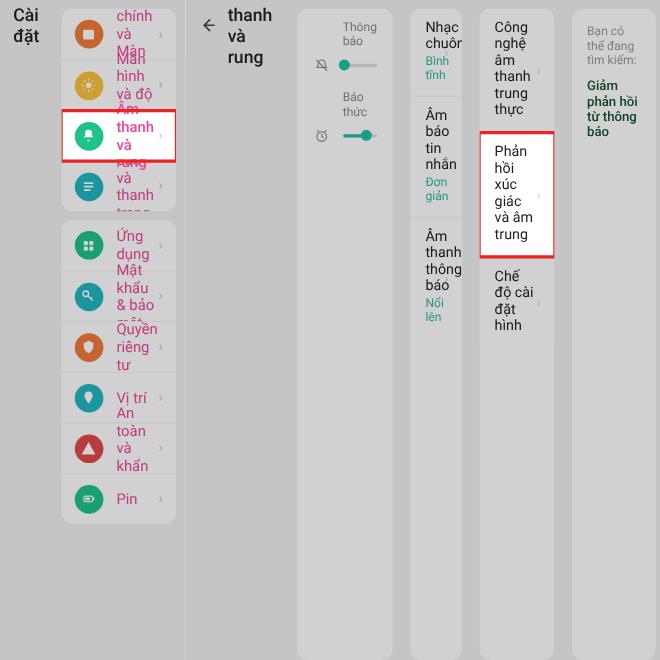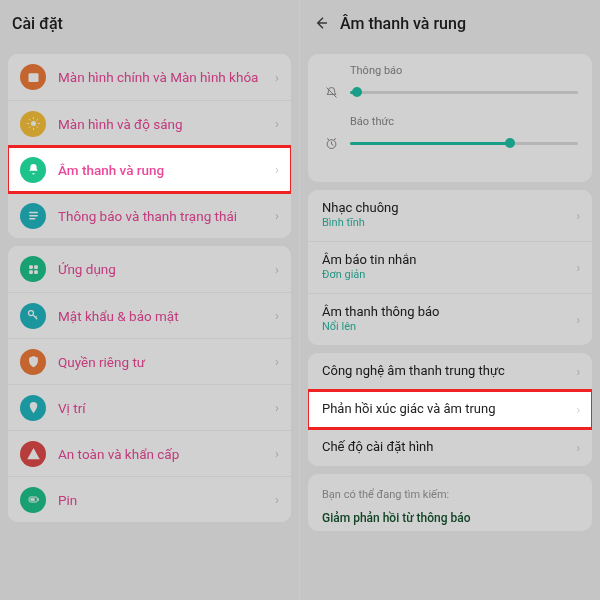--- a/index.html
+++ b/index.html
@@ -1,18 +1,18 @@
 <!DOCTYPE html>
 <html><head>
 <meta charset="utf-8">
 <style>
   * { box-sizing: border-box; margin: 0; padding: 0; }
   html, body { width: 600px; height: 600px; overflow: hidden; font-family: -apple-system, Roboto, Arial, sans-serif; background: #e8e8e8; }
   .app { width: 600px; height: 600px; display: flex; }
-  .pane { flex: 1 1 50%; height: 100%; background: #f1f1f1; display: flex; flex-direction: column; position: relative; }
+  .pane { flex: 1 1 50%; height: 100%; background: #f1f1f1; display: flex; flex-direction: row; position: relative; }
   .pane.left { border-right: 1px solid #ccc; }
   
   .dim::after { content:""; position:absolute; inset:0; background: rgba(0,0,0,0.18); pointer-events:none; }
   
   .hdr { height: 46px; display: flex; align-items: center; padding: 0 12px; background: #f1f1f1; gap:10px; }
   .hdr-title { font-size: 16px; color:#222; font-weight: 500; }
   .back { width:18px; height:18px; display:flex; align-items:center; justify-content:center; }
   
   .group { margin: 8px 8px 0 8px; background: #fff; border-radius: 10px; overflow: hidden; }
   .row { display: flex; align-items: center; height: 46px; padding: 0 12px; background: #fff; position: relative; }

